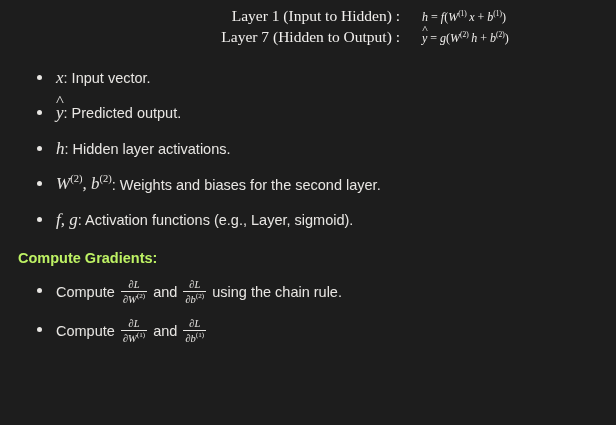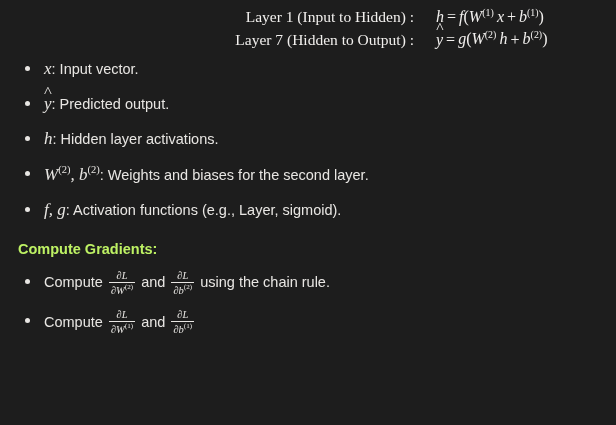--- a/index.html
+++ b/index.html
@@ -17,39 +17,39 @@
   .page {
     position: relative;
     width: 616px;
     height: 425px;
     background: #1d1d1d;
     box-sizing: border-box;
   }
 
   
   .eq-block {
-    padding: 4px 0 6px 14px;
+    padding: 4px 0 6px 0;
   }
   .eq-row {
     display: flex;
     align-items: baseline;
     justify-content: flex-start;
     font-family: "Liberation Serif", serif;
     color: #f2f0ee;
     margin: 3px 0;
   }
   .eq-row .eq-label {
     width: 400px;
     text-align: right;
     font-size: 15.5px;
     white-space: nowrap;
   }
   .eq-row .eq-math {
     margin-left: 22px;
-    font-size: 16px;
+    font-size: 12px;
     white-space: nowrap;
   }
 
   
   .mi { font-family: "Liberation Serif", serif; font-style: italic; }
   .mn { font-family: "Liberation Serif", serif; font-style: normal; }
   .op { font-family: "Liberation Serif", serif; font-style: normal; padding: 0 3px; }
   sup.sp {
     font-size: 0.62em;
     vertical-align: super;
@@ -65,21 +65,21 @@
     left: 50%;
     top: -0.72em;
     transform: translateX(-52%) scaleX(1.15);
     font-size: 0.85em;
     font-style: normal;
   }
 
   
   ul.bullets {
     list-style: none;
-    margin: 0;
+    margin: 12px;
     padding: 0 0 0 18px;
   }
   ul.bullets > li {
     position: relative;
     padding-left: 26px;
     margin: 0 0 14px 0;
     font-size: 14.5px;
     line-height: 1.25;
     color: #e8e6e3;
   }

